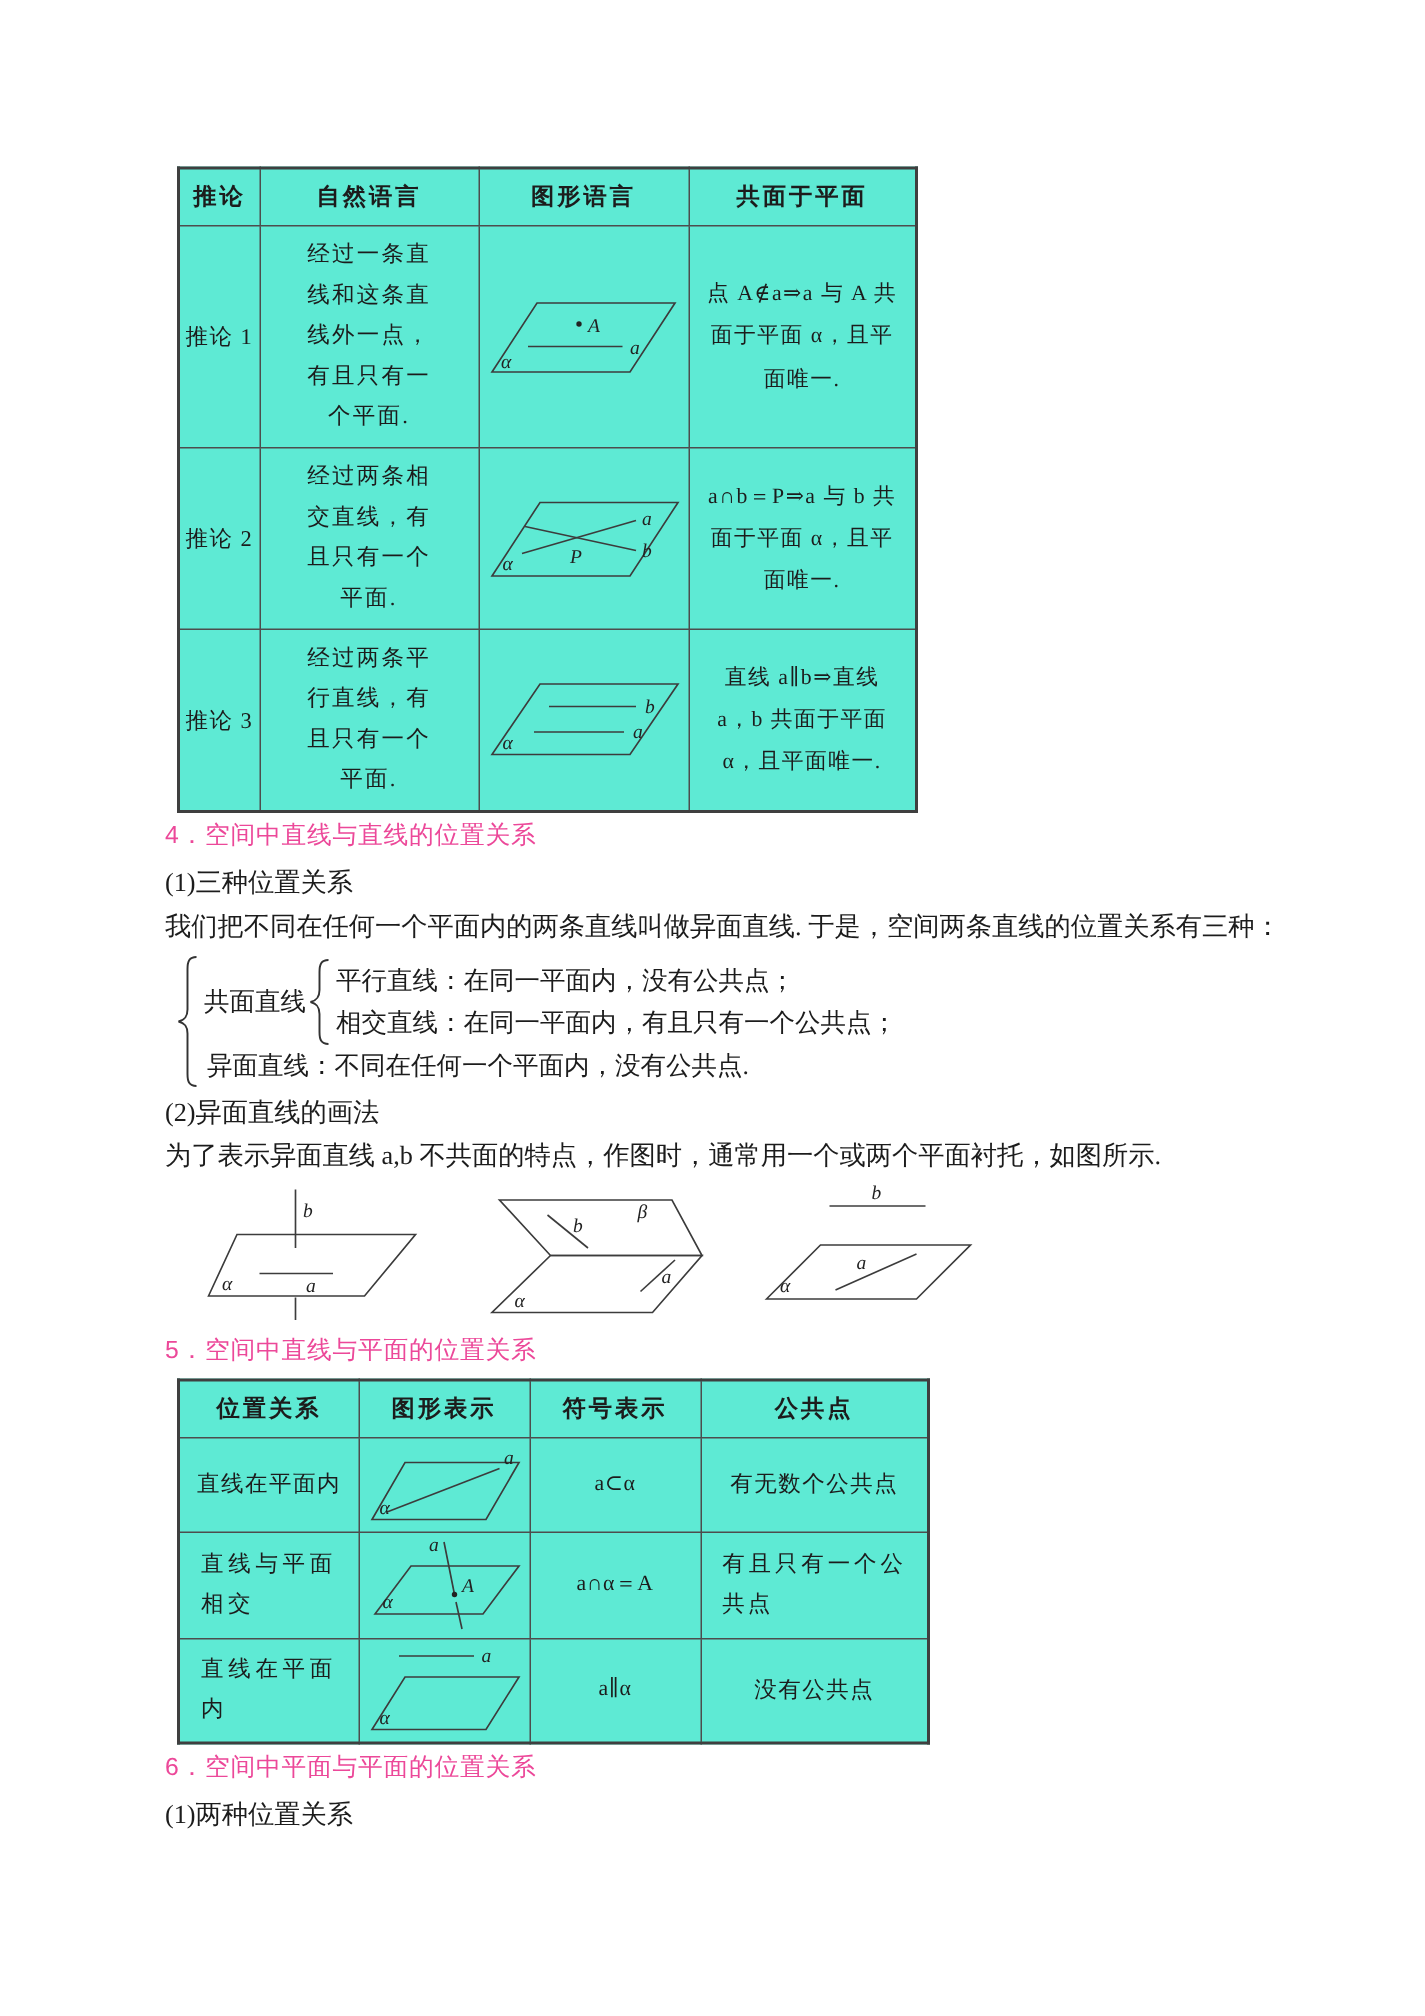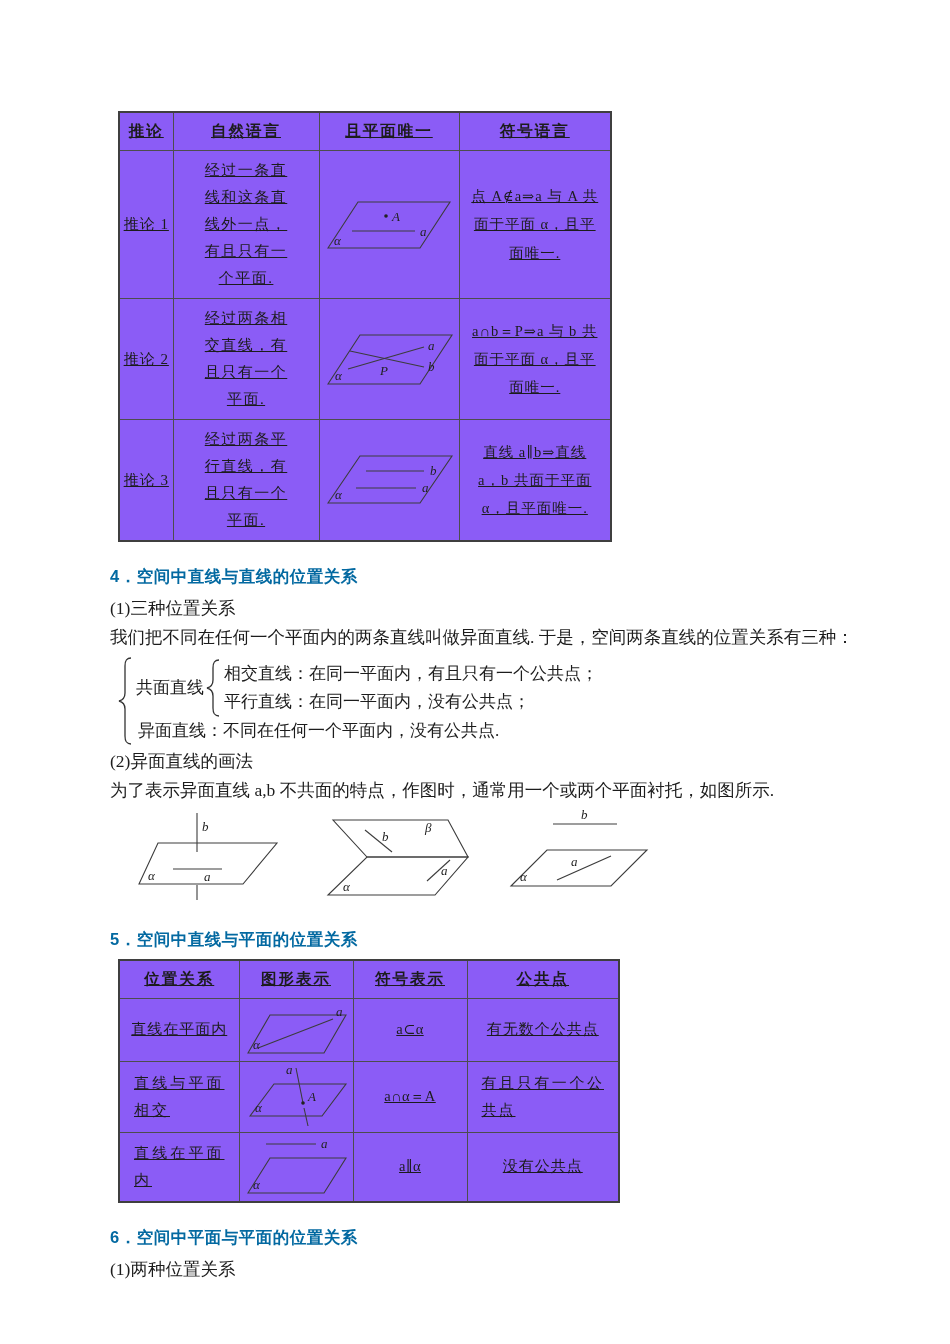--- a/index.html
+++ b/index.html
@@ -10,24 +10,23 @@
     color:#1c1c1c;
     position:relative;
     overflow:hidden;
   }
   .page { padding:111px 80px 0 110px; }
 
   
   table.doc-table {
     border-collapse:collapse;
     margin-left:8px;
-    background:#8b5cf6;
+    background:#5eead4;
     border:2px solid #3f3f3f;
     table-layout:fixed;
-    text-decoration:underline;
   }
   table.doc-table th, table.doc-table td {
     border:1px solid #4d4d4d;
     vertical-align:middle;
     text-align:center;
   }
   table.doc-table th {
     font-weight:bold;
     font-size:15.5px;
     letter-spacing:2px;
@@ -51,24 +50,24 @@
   td.c-sym.tight { letter-spacing:0.4px; }
   td.c-fig { padding:2px 0; }
   td.c-rel { font-size:15px; letter-spacing:1px; }
   td.c-rel.just { text-align:justify; padding:4px 14px; line-height:1.8; letter-spacing:3px; }
   td.c-pts { font-size:15px; letter-spacing:1px; }
   td.c-pts.just { text-align:justify; padding:4px 14px; line-height:1.8; letter-spacing:2px; }
 
   
   h2.sec-heading {
     font-family:"Liberation Sans","DejaVu Sans",sans-serif;
-    font-weight:700;
+    font-weight:400;
     font-size:16.5px;
-    color:#0369a1;
-    margin:24px 0 8px 0;
+    color:#ec4899;
+    margin:4px 0 8px 0;
     letter-spacing:0.5px;
   }
   p.body-line { font-size:17.5px; line-height:1.45; margin:4px 0; }
 
   
   .brace-block { display:flex; align-items:flex-end; margin:6px 0 4px 8px; }
   .brace-block svg.brace { flex:0 0 auto; }
   .cls-col { display:flex; flex-direction:column; }
   .cls-row { display:flex; align-items:center; }
   .cls-label { font-size:17px; margin:0 2px 0 4px; white-space:nowrap; }
@@ -97,22 +96,22 @@
     <colgroup>
       <col style="width:54px">
         <col style="width:146px">
         <col style="width:140px">
         <col style="width:152px">
     </colgroup>
     <thead>
       <tr style="height:34px;">
         <th>推论</th>
         <th>自然语言</th>
-        <th>且平面唯一</th>
-        <th>符号语言</th>
+        <th>图形语言</th>
+        <th>共面于平面</th>
       </tr>
     </thead>
     <tbody>
       <tr style="height:82px;">
         <td class="c-label">推论 1</td>
         <td class="c-nat">经过一条直线和这条直线外一点，有且只有一个平面.</td>
         <td class="c-fig">
           <svg class="geo" width="140" height="80" viewBox="0 0 140 80">
             <path class="plane" d="M8,63 L38,17 L130,17 L100,63 Z"></path>
             <circle cx="66" cy="31" r="1.8"></circle>
@@ -166,22 +165,22 @@
     <svg class="brace" width="14" height="88" viewBox="0 0 14 88">
       <path d="M13,1 C8,1 7,4 7,9 L7,36 C7,41 5,43 1,44 C5,45 7,47 7,52 L7,79 C7,84 8,87 13,87"></path>
     </svg>
     <div class="cls-col">
       <div class="cls-row">
         <span class="cls-label">共面直线</span>
         <svg class="brace" width="14" height="58" viewBox="0 0 14 58">
           <path d="M13,1 C8,1 7,4 7,9 L7,21 C7,26 5,28 1,29 C5,30 7,32 7,37 L7,49 C7,54 8,57 13,57"></path>
         </svg>
         <div class="cls-two">
+          <div>平行直线：在同一平面内，没有公共点；</div>
           <div>相交直线：在同一平面内，有且只有一个公共点；</div>
-          <div>平行直线：在同一平面内，没有公共点；</div>
         </div>
       </div>
       <div class="cls-skew">异面直线：不同在任何一个平面内，没有公共点.</div>
     </div>
   </div>
 
   <p class="body-line">(2)异面直线的画法</p>
   <p class="body-line">为了表示异面直线 a,b 不共面的特点，作图时，通常用一个或两个平面衬托，如图所示.</p>
 
   <div class="fig-row">

